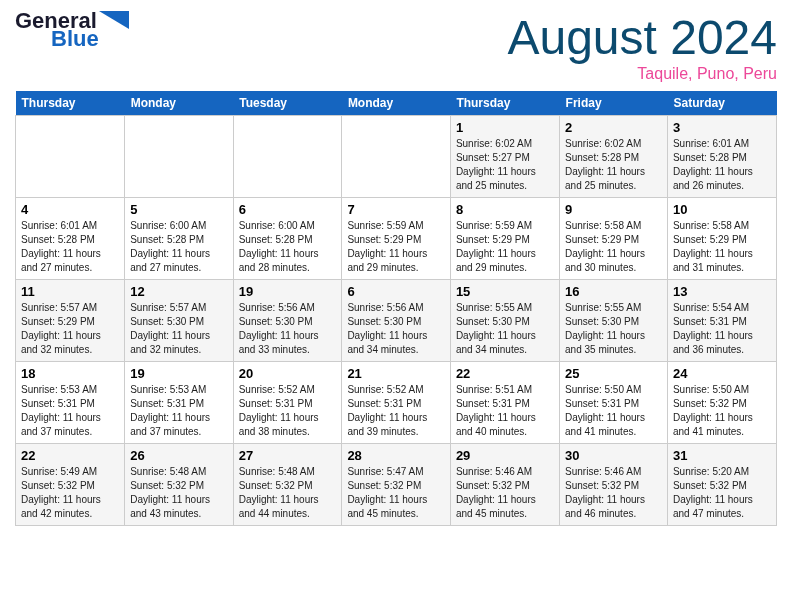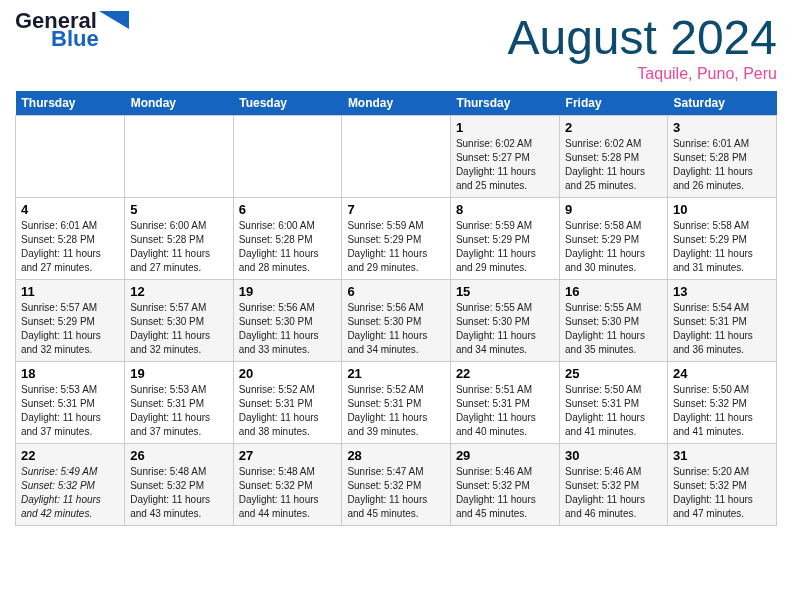--- a/index.html
+++ b/index.html
@@ -265,21 +265,21 @@
         <td>
           <span class="day-num">24</span>
           <div class="day-info" style="white-space: pre-line;">Sunrise: 5:50 AM
 Sunset: 5:32 PM
 Daylight: 11 hours and 41 minutes.</div>
         </td>
       </tr>
       <tr>
         <td>
           <span class="day-num">22</span>
-          <div class="day-info" style="white-space: pre-line; font-style: italic;">Sunrise: 5:49 AM
+          <div class="day-info" style="white-space: pre-line;">Sunrise: 5:49 AM
 Sunset: 5:32 PM
 Daylight: 11 hours and 42 minutes.</div>
         </td>
         <td>
           <span class="day-num">26</span>
           <div class="day-info" style="white-space: pre-line;">Sunrise: 5:48 AM
 Sunset: 5:32 PM
 Daylight: 11 hours and 43 minutes.</div>
         </td>
         <td>

